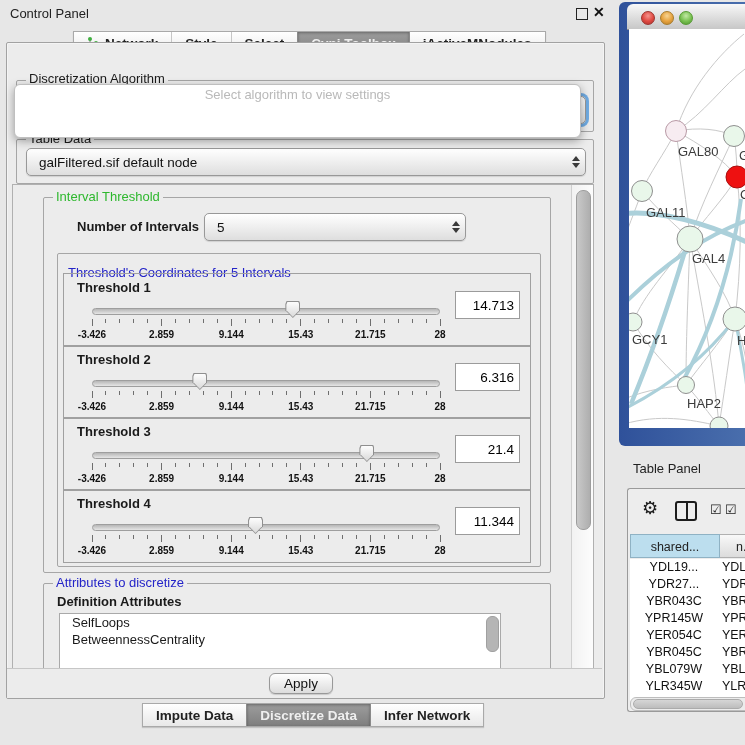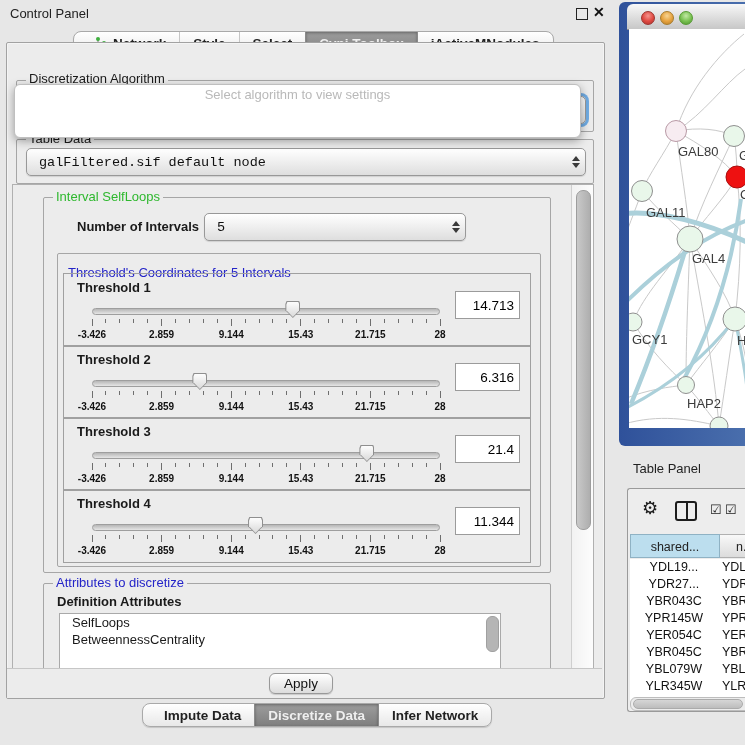--- a/index.html
+++ b/index.html
@@ -6,38 +6,38 @@
   body{font-family:"Liberation Sans",sans-serif;font-size:13px;color:#1a1a1a;}
   #root{position:relative;width:745px;height:745px;background:#e7e7e7;overflow:hidden;}
   .abs{position:absolute;}
 
   
   .cp-title{left:10px;top:6px;font-size:13px;color:#222;}
   .float-ic{left:576px;top:8px;width:10px;height:10px;border:1.5px solid #222;background:transparent;}
   .close-ic{left:593px;top:4px;font-size:14px;font-weight:bold;color:#111;}
 
   
-  .segbar{display:flex;height:22px;border:1px solid #a9a9a9;border-radius:8px;background:linear-gradient(#ffffff,#e8e8e8);box-shadow:0 1px 1px rgba(0,0,0,.15);overflow:hidden;padding-left:8px;}
+  .segbar{display:flex;height:22px;border:1px solid #a9a9a9;border-radius:0;background:linear-gradient(#ffffff,#e8e8e8);box-shadow:0 1px 1px rgba(0,0,0,.15);overflow:hidden;}
   .seg{display:flex;align-items:center;gap:5px;padding:0 13px;font-size:13.5px;font-weight:bold;color:#222;white-space:nowrap;}
   .seg+.seg{border-left:1px solid #c6c6c6;}
   .seg.sel{background:linear-gradient(#9d9d9d,#7f7f7f);color:#efefef;border-left:1px solid #8a8a8a;box-shadow:inset 0 1px 3px rgba(0,0,0,.35);}
   .seg.sel+.seg{border-left:1px solid #8a8a8a;}
 
   
   .content-panel{left:6px;top:42px;width:597px;height:655px;border:1px solid #a2a2a2;border-radius:2px;background:#ececec;box-shadow:inset 0 0 0 1px rgba(255,255,255,.45);}
 
   
   .group{border:1px solid #a6a6a6;border-radius:2px;}
   .group-title{position:absolute;padding:0 3px;background:#ececec;font-size:13px;line-height:13px;white-space:nowrap;}
   .t-green{color:#2eb82e;}
   .t-blue{color:#2424c8;}
 
   
   .combo{display:flex;align-items:center;border:1px solid #989898;border-radius:5px;background:linear-gradient(#ffffff,#dedede);box-shadow:0 1px 1px rgba(0,0,0,.12);}
-  .combo-text{flex:1;padding-left:12px;font-size:13.5px;color:#111;white-space:nowrap;overflow:hidden;font-family:Liberation Mono, monospace;}
+  .combo-text{flex:1;padding-left:12px;font-size:13.5px;color:#111;white-space:nowrap;overflow:hidden;}
   .stepper{width:18px;display:flex;flex-direction:column;align-items:center;gap:2px;}
   .stepper i{display:block;width:0;height:0;border-left:4px solid transparent;border-right:4px solid transparent;}
   .stepper .up{border-bottom:5px solid #3a3a3a;}
   .stepper .dn{border-top:5px solid #3a3a3a;}
   .focusring{box-shadow:0 0 0 3px rgba(90,160,225,.85);}
 
   
   .popup{left:14px;top:84px;width:565px;height:52px;background:#fff;border:1px solid #bfbfbf;border-radius:6px;box-shadow:0 3px 10px rgba(0,0,0,.35);z-index:60;overflow:hidden;}
   .popup-hint{height:16px;padding-top:2px;text-align:center;color:#b9b9b9;font-size:13px;}
   .popup-opt{height:16px;padding-left:3px;font-size:13.5px;color:#111;white-space:nowrap;}
@@ -153,21 +153,21 @@
     <span class="combo-text">galFiltered.sif default node</span>
     <span class="stepper">
         <i class="up"></i>
         <i class="dn"></i>
       </span>
   </div>
 
   <div class="abs viewport">
 
     <div class="abs group" style="left:30px;top:12px;width:506px;height:374px;"></div>
-    <span class="group-title t-green" style="left:40px;top:5px;">Interval SelfLoops</span>
+    <span class="group-title t-green" style="left:40px;top:5px;">Interval Threshold</span>
 
     <span class="abs noi-label" style="left:64px;top:34px;">Number of Intervals</span>
     <div class="abs combo" style="left:191px;top:28px;width:260px;height:26px;">
       <span class="combo-text">5</span>
       <span class="stepper">
           <i class="up"></i>
           <i class="dn"></i>
         </span>
     </div>
 

